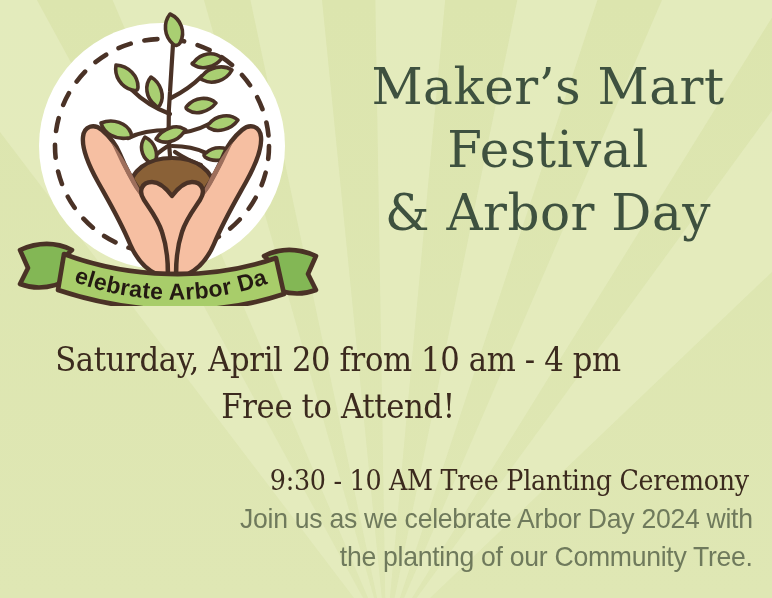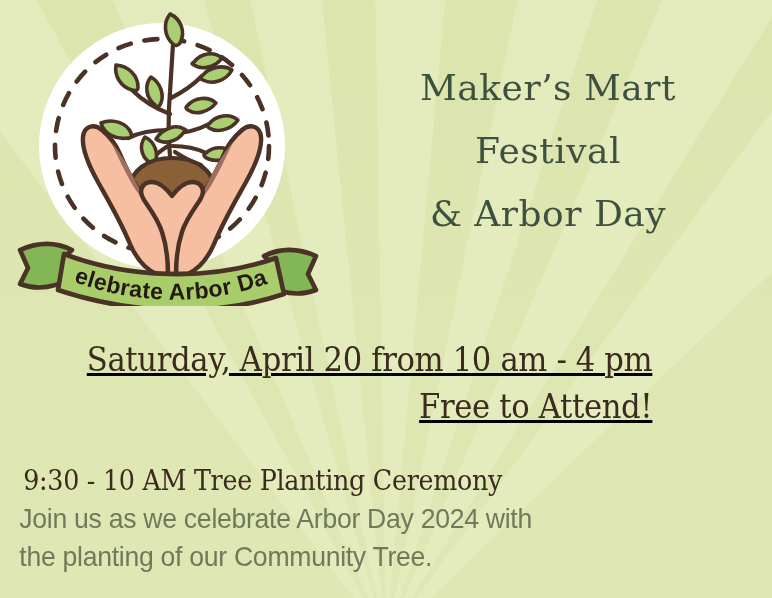--- a/index.html
+++ b/index.html
@@ -45,54 +45,53 @@
   .title-block {
     position: absolute;
     left: 330px;
     top: 56px;
     width: 436px;
     z-index: 3;
     text-align: center;
   }
   .title-line {
     font-family: "DejaVu Serif", "Liberation Serif", serif;
-    font-size: 36px;
+    font-size: 50px;
     line-height: 63px;
     color: #3e513f;
     letter-spacing: 0.5px;
     white-space: nowrap;
   }
 
   
   .info-block {
     position: absolute;
     left: 0;
     top: 336px;
     width: 676px;
     z-index: 3;
-    text-align: right;
-    text-decoration: underline;
+    text-align: center;
   }
   .info-line {
     font-family: "DejaVu Serif", "Liberation Serif", serif;
     font-size: 33px;
     line-height: 47px;
     color: #3b2a1e;
     letter-spacing: -0.4px;
     transform: scaleX(0.93);
   }
 
   
   .ceremony-block {
     position: absolute;
     left: 0;
     top: 462px;
     width: 772px;
     z-index: 3;
-    text-align: left;
+    text-align: right;
   }
   .ceremony-head {
     font-family: "DejaVu Serif", "Liberation Serif", serif;
     font-size: 27px;
     line-height: 38px;
     color: #3b2a1e;
     letter-spacing: -0.3px;
     transform: scaleX(0.94);
   }
   .ceremony-body {

